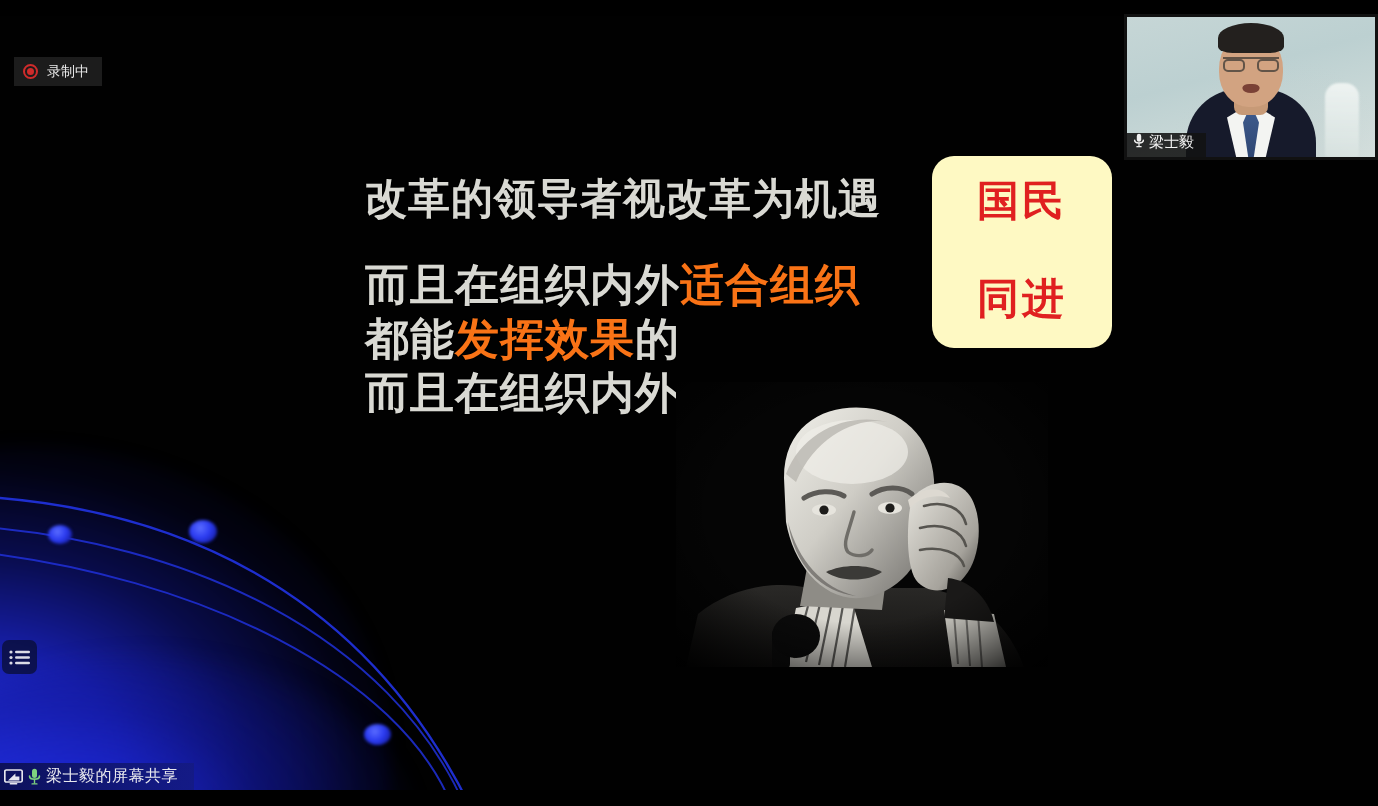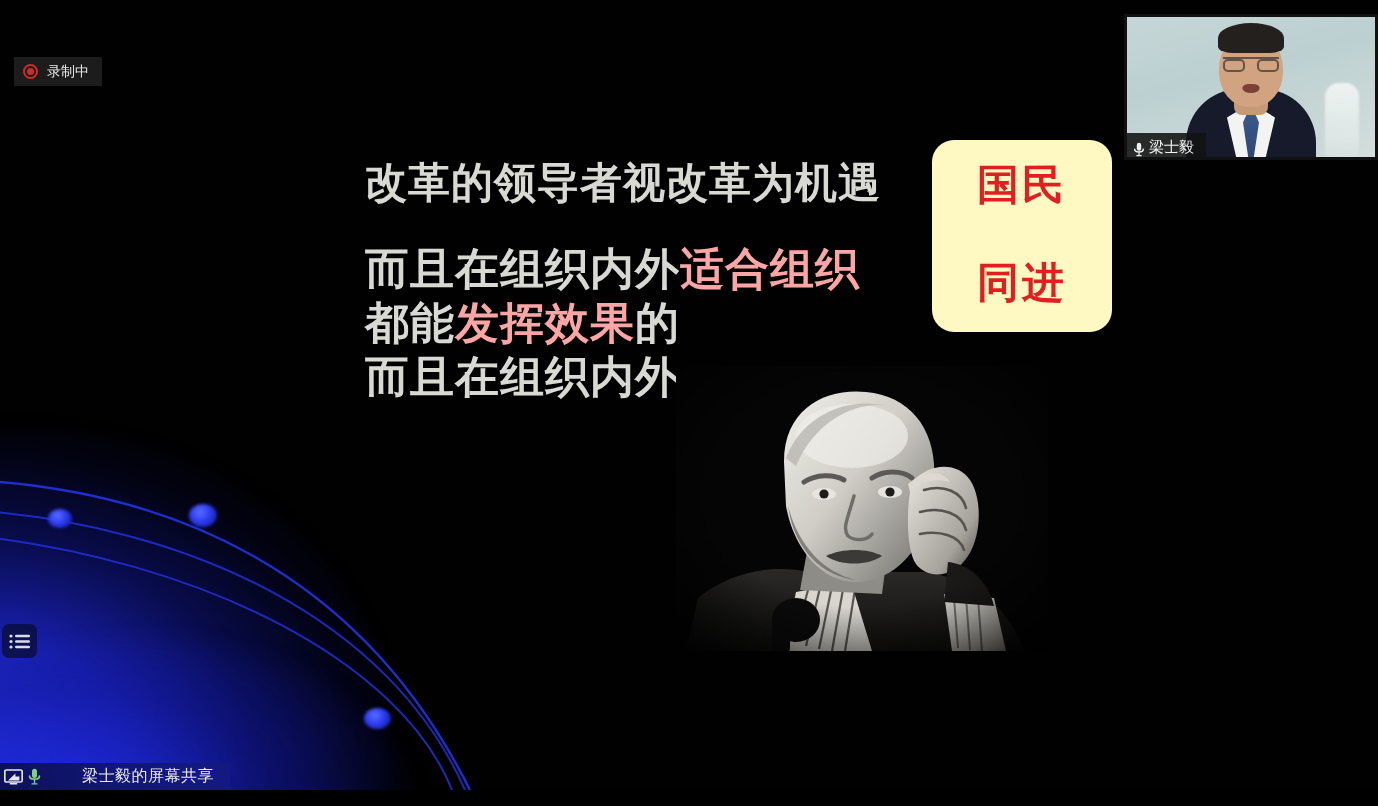--- a/index.html
+++ b/index.html
@@ -20,21 +20,21 @@
     width: 1378px;
     height: 806px;
     background: #000000;
     overflow: hidden;
   }
 
   
   #slide {
     position: absolute;
     left: 0;
-    top: 0;
+    top: 16px;
     width: 1378px;
     height: 790px;
     background: #010101;
     overflow: hidden;
   }
 
   
   .glow-blob {
     position: absolute;
     border-radius: 50%;
@@ -103,21 +103,21 @@
   .para .ln {
     display: block;
     font-size: 42px;
     line-height: 55px;
     white-space: nowrap;
     color: #d9d9d3;
     text-shadow: 0 0 1px rgba(0,0,0,0.8);
   }
   #para-2 { margin-top: 32px; }
   #para-2 .ln { font-size: 44px; line-height: 54px; }
-  .hl { color: #fca5a5; }
+  .hl { color: #f97316; }
 
   
   #logo-card {
     position: absolute;
     left: 932px;
     top: 140px;
     width: 180px;
     height: 192px;
     background: #fef9c3;
     border-radius: 22px;
@@ -214,21 +214,20 @@
     background: linear-gradient(to right,
         rgba(12,16,86,0.96) 0%,
         rgba(16,22,112,0.93) 55%,
         rgba(20,26,128,0.80) 100%);
   }
   #share-bar .label {
     color: #e8e8ee;
     font-size: 16px;
     font-family: "DejaVu Sans", "Liberation Sans", sans-serif;
     letter-spacing: 0.5px;
-    margin-left: 36px;
   }
   .chrome-icon { display: flex; align-items: center; }
 
   
   #video-thumb {
     position: absolute;
     left: 1124px;
     top: 14px;
     width: 254px;
     height: 146px;
@@ -349,21 +348,21 @@
     border-radius: 40% 40% 50% 50%;
   }
 
   #video-namebar {
     position: absolute;
     left: 0;
     bottom: 0;
     height: 24px;
     padding: 0 12px 0 6px;
     display: flex;
-    align-items: flex-end;
+    align-items: flex-start;
     gap: 4px;
     background: rgba(18,18,18,0.88);
   }
   #video-namebar .label {
     color: #f2f2f2;
     font-size: 15px;
     font-family: "DejaVu Sans", "Liberation Sans", sans-serif;
   }
 
   

